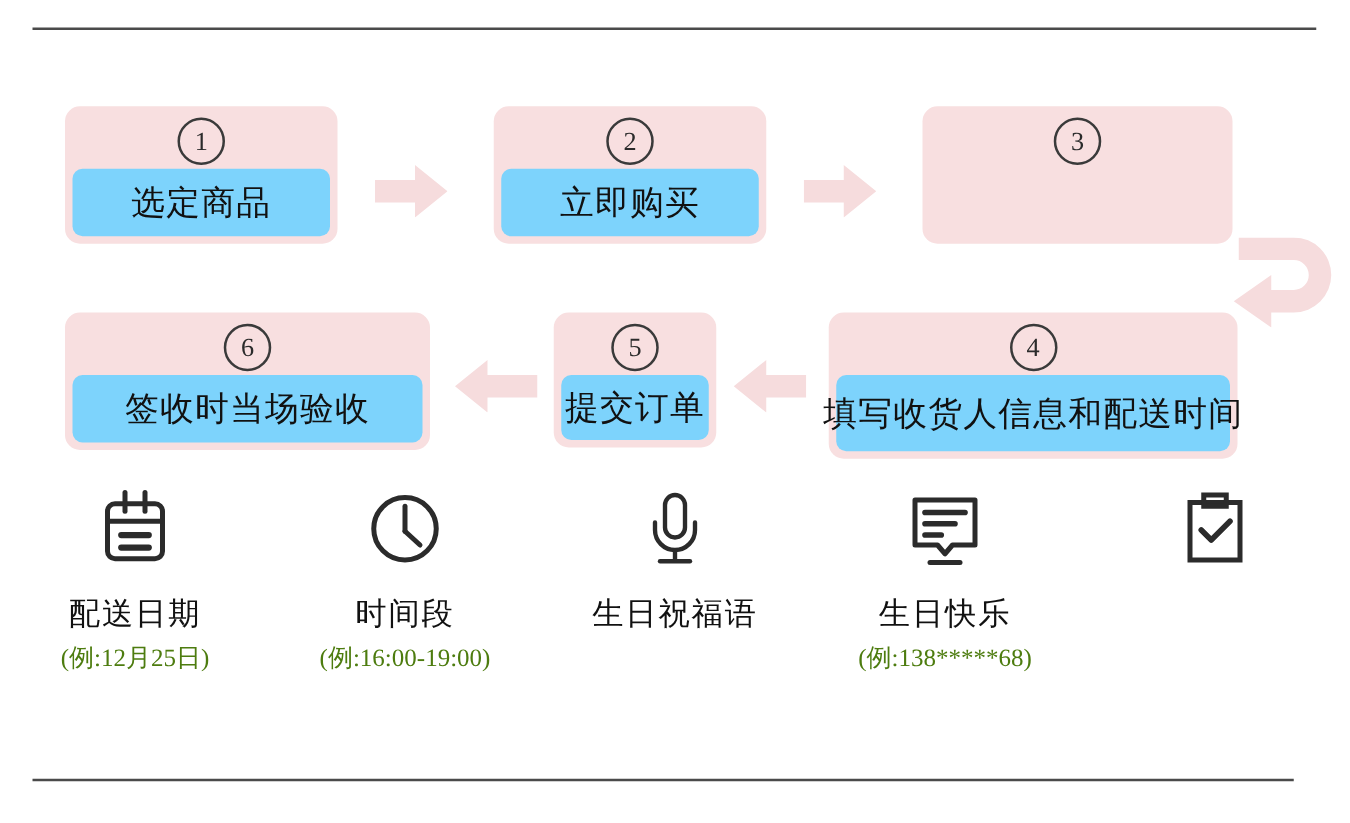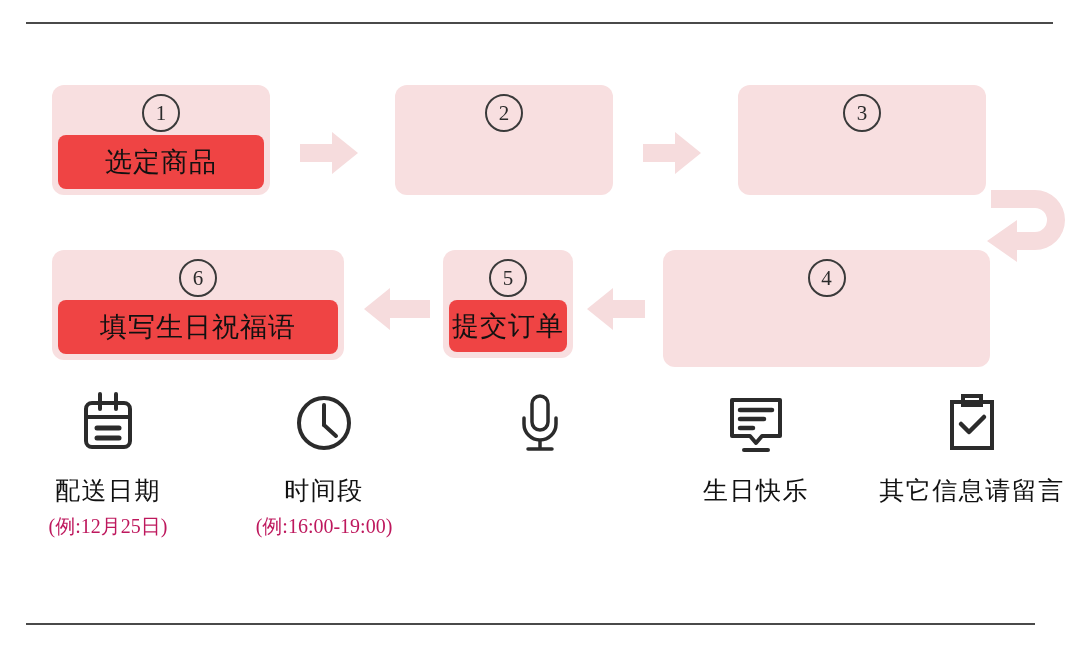--- a/index.html
+++ b/index.html
@@ -55,21 +55,21 @@
     display: flex;
     align-items: center;
     justify-content: center;
     font-size: 21px;
     line-height: 1;
     color: #2b2b2b;
     font-family: "Liberation Serif", "DejaVu Serif", serif;
   }
   .step-body {
     flex: 1 1 auto;
-    background: #ef4444;
+    background: #7dd3fc;
     border-radius: 8px;
     display: flex;
     align-items: center;
     justify-content: center;
     font-size: 27px;
     letter-spacing: 1px;
     color: #111111;
     white-space: nowrap;
   }
 
@@ -118,21 +118,21 @@
   .feature-title {
     margin-top: 20px;
     font-size: 25px;
     letter-spacing: 1.5px;
     color: #111111;
     white-space: nowrap;
   }
   .feature-example {
     margin-top: 6px;
     font-size: 20px;
-    color: #be185d;
+    color: #4d7c0f;
     white-space: nowrap;
   }
 </style>
 </head>
 <body>
 
 <div class="canvas">
 
   <div class="divider divider-top"></div>
   <div class="divider divider-bottom"></div>
@@ -147,20 +147,21 @@
   <div class="arrow arrow-1">
     <svg width="58" height="42" viewBox="0 0 58 42" aria-hidden="true">
       <path d="M0 12 H32 V0 L58 21 L32 42 V30 H0 Z" fill="#f6dcdd"></path>
     </svg>
   </div>
 
   <div class="step step-2">
     <div class="step-num">
       <div class="step-num-circle">2</div>
     </div>
+    <div class="step-body">立即购买</div>
   </div>
 
   <div class="arrow arrow-2">
     <svg width="58" height="42" viewBox="0 0 58 42" aria-hidden="true">
       <path d="M0 12 H32 V0 L58 21 L32 42 V30 H0 Z" fill="#f6dcdd"></path>
     </svg>
   </div>
 
   <div class="step step-3">
     <div class="step-num">
@@ -171,20 +172,21 @@
   <div class="arrow arrow-uturn">
     <svg width="90" height="72" viewBox="0 0 90 72" aria-hidden="true">
       <path d="M8 0 H52 A30 30 0 0 1 52 60 H34 V72 L4 51 L34 30 V42 H52 A12 12 0 0 0 52 18 H8 Z" fill="#f6dcdd"></path>
     </svg>
   </div>
 
   <div class="step step-4">
     <div class="step-num">
       <div class="step-num-circle">4</div>
     </div>
+    <div class="step-body">填写收货人信息和配送时间</div>
   </div>
 
   <div class="arrow arrow-3">
     <svg width="62" height="42" viewBox="0 0 62 42" aria-hidden="true">
       <path d="M62 12 H30 V0 L4 21 L30 42 V30 H62 Z" fill="#f6dcdd"></path>
     </svg>
   </div>
 
   <div class="step step-5">
     <div class="step-num">
@@ -196,21 +198,21 @@
   <div class="arrow arrow-4">
     <svg width="70" height="42" viewBox="0 0 70 42" aria-hidden="true">
       <path d="M70 12 H30 V0 L4 21 L30 42 V30 H70 Z" fill="#f6dcdd"></path>
     </svg>
   </div>
 
   <div class="step step-6">
     <div class="step-num">
       <div class="step-num-circle">6</div>
     </div>
-    <div class="step-body">填写生日祝福语</div>
+    <div class="step-body">签收时当场验收</div>
   </div>
 
   <div class="features">
 
     <div class="feature">
       <div class="feature-icon">
         <svg width="58" height="62" viewBox="0 0 58 62" aria-hidden="true">
           <rect x="7" y="11" width="44" height="44" rx="6" fill="none" stroke="#2b2b2b" stroke-width="4"></rect>
           <line x1="7" y1="25" x2="51" y2="25" stroke="#2b2b2b" stroke-width="4"></line>
           <line x1="21" y1="2" x2="21" y2="17" stroke="#2b2b2b" stroke-width="4" stroke-linecap="round"></line>
@@ -237,41 +239,42 @@
 
     <div class="feature">
       <div class="feature-icon">
         <svg width="48" height="62" viewBox="0 0 48 62" aria-hidden="true">
           <rect x="16" y="4" width="16" height="34" rx="8" fill="none" stroke="#2b2b2b" stroke-width="3.5"></rect>
           <path d="M8 26 V32 a16 16 0 0 0 32 0 V26" fill="none" stroke="#2b2b2b" stroke-width="3.5" stroke-linecap="round"></path>
           <line x1="24" y1="48" x2="24" y2="56" stroke="#2b2b2b" stroke-width="3.5"></line>
           <line x1="12" y1="57" x2="36" y2="57" stroke="#2b2b2b" stroke-width="3.5" stroke-linecap="round"></line>
         </svg>
       </div>
+      <div class="feature-title">生日祝福语</div>
     </div>
 
     <div class="feature">
       <div class="feature-icon">
         <svg width="60" height="62" viewBox="0 0 60 62" aria-hidden="true">
           <path d="M6 8 H54 V44 H36 L30 51 L24 44 H6 Z" fill="none" stroke="#2b2b2b" stroke-width="4" stroke-linejoin="round"></path>
           <line x1="14" y1="18" x2="46" y2="18" stroke="#2b2b2b" stroke-width="4.5" stroke-linecap="round"></line>
           <line x1="14" y1="27" x2="38" y2="27" stroke="#2b2b2b" stroke-width="4.5" stroke-linecap="round"></line>
           <line x1="14" y1="36" x2="27" y2="36" stroke="#2b2b2b" stroke-width="4.5" stroke-linecap="round"></line>
           <line x1="18" y1="58" x2="42" y2="58" stroke="#2b2b2b" stroke-width="4" stroke-linecap="round"></line>
         </svg>
       </div>
       <div class="feature-title">生日快乐</div>
+      <div class="feature-example">(例:138*****68)</div>
     </div>
 
     <div class="feature">
       <div class="feature-icon">
         <svg width="56" height="62" viewBox="0 0 56 62" aria-hidden="true">
           <rect x="8" y="10" width="40" height="46" fill="none" stroke="#2b2b2b" stroke-width="4"></rect>
           <rect x="19" y="4" width="18" height="9" fill="none" stroke="#2b2b2b" stroke-width="4"></rect>
           <path d="M17 32 L25 40 L40 25" fill="none" stroke="#2b2b2b" stroke-width="4.5" stroke-linecap="round" stroke-linejoin="round"></path>
         </svg>
       </div>
-      <div class="feature-title">其它信息请留言</div>
     </div>
 
   </div>
 
 </div>
 
 </body></html>

